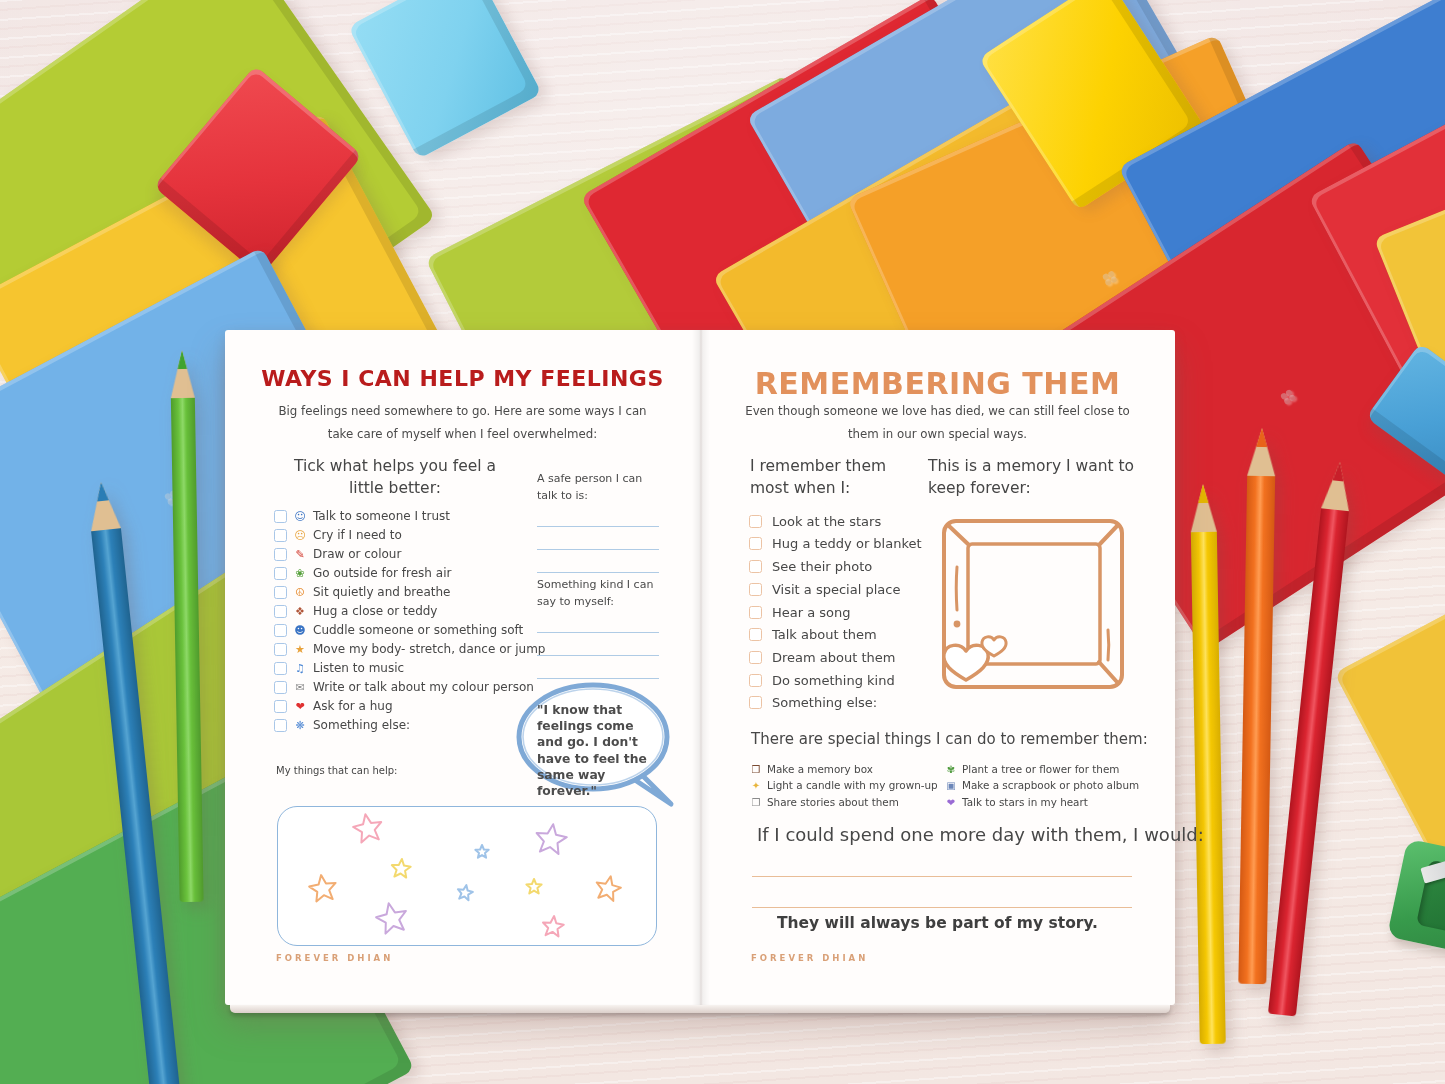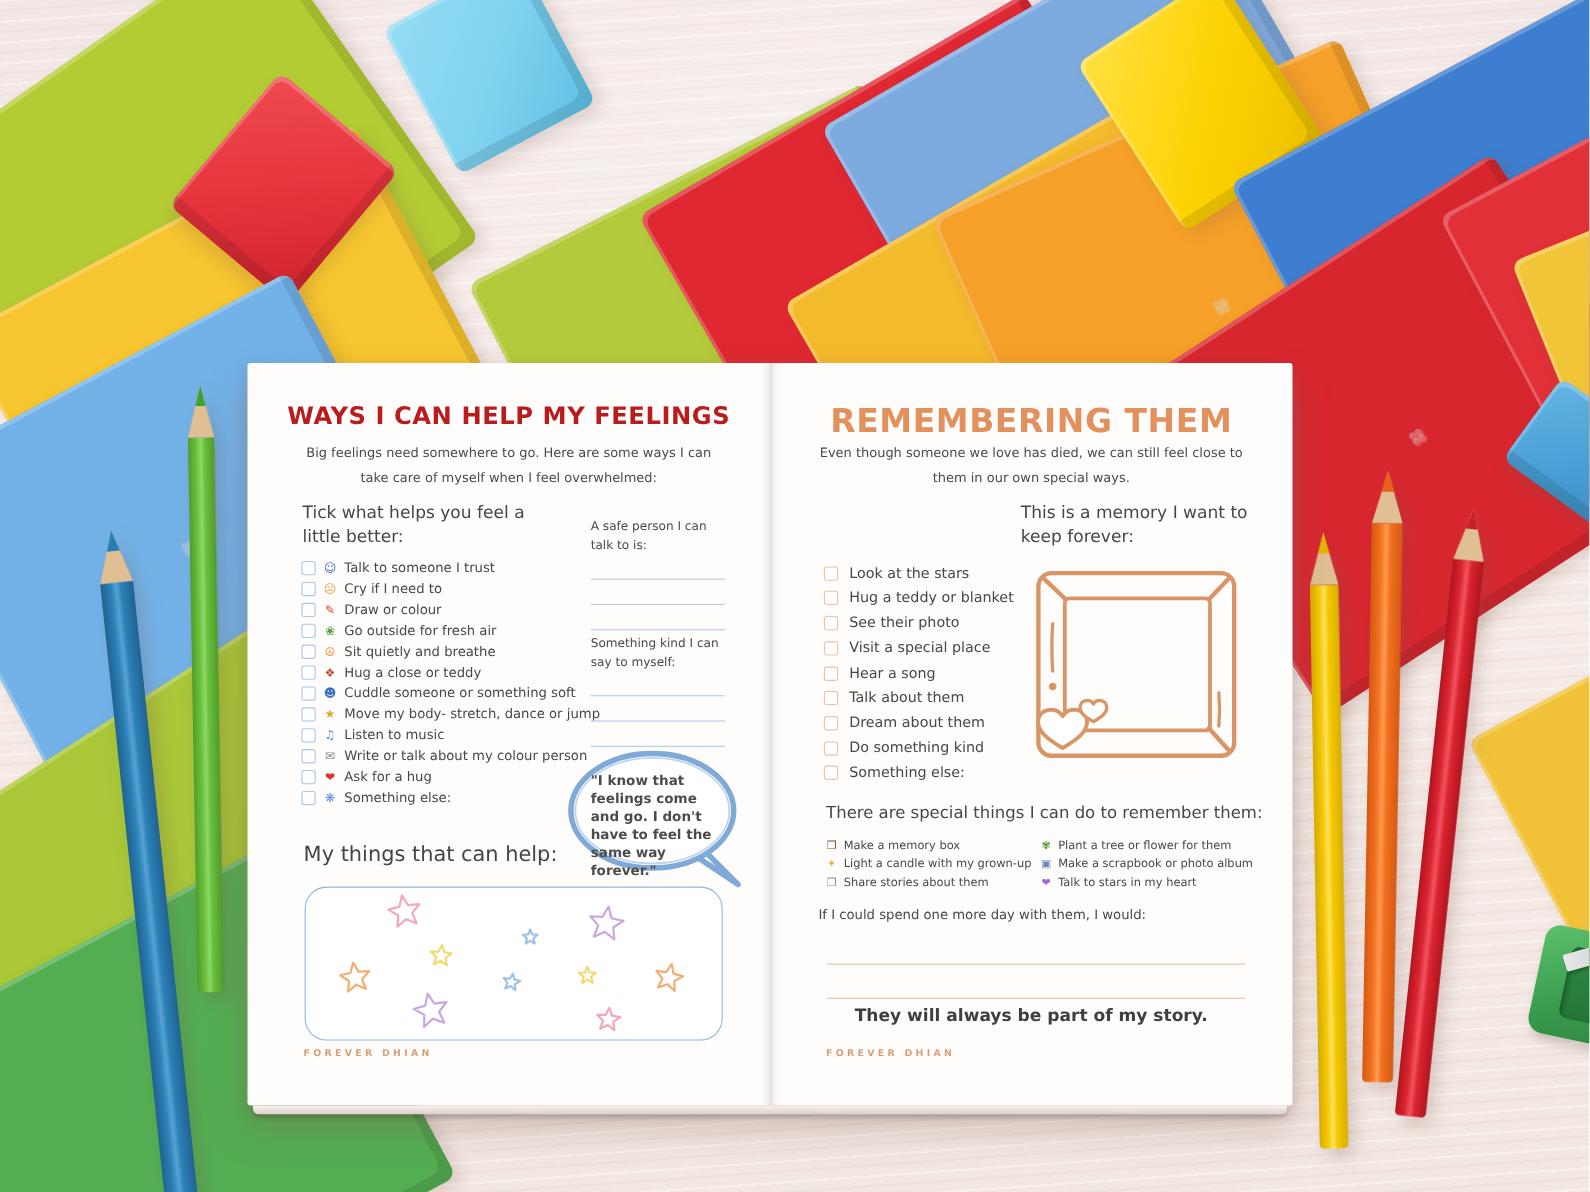--- a/index.html
+++ b/index.html
@@ -43,49 +43,49 @@
   .page-left{left:0;}
   .page-right{left:475px;}
   .pg-title{position:absolute;left:0;right:0;text-align:center;font-size:22px;letter-spacing:.5px;font-weight:600;}
   .page-left .pg-title{top:36px;color:#b91c1c;}
   .page-right .pg-title{top:36px;color:#E2915C;font-size:30px;}
   .pg-sub{position:absolute;left:0;right:0;top:70px;margin:0 auto;text-align:center;font-size:11.8px;line-height:1.95;color:#4a4a4a;}
   .page-left .pg-sub{width:392px;}
   .page-right .pg-sub{width:400px;}
   .col-head{font-size:15.5px;line-height:1.4;color:#454545;}
   
-  .lp-check-head{position:absolute;left:50px;top:126px;width:240px;}
+  .lp-check-head{position:absolute;left:50px;top:126px;width:240px;text-align:center;}
   .lp-list{position:absolute;left:49px;top:176px;margin:0;padding:0;list-style:none;width:260px;}
   .lp-list li{display:flex;align-items:flex-start;gap:6px;margin:3.4px 0;font-size:12px;line-height:1.3;white-space:nowrap;}
   .cbox{flex:0 0 auto;width:11px;height:11px;border:1.5px solid #A9C7E8;border-radius:2.5px;margin-top:1px;background:#fff;}
   .icon{flex:0 0 14px;width:14px;text-align:center;font-size:11px;line-height:1.4;font-family:"DejaVu Sans",sans-serif;}
   .lp-side{position:absolute;left:312px;width:122px;}
   .side-label{font-size:11px;line-height:1.55;color:#4a4a4a;}
   .wline{height:14px;border-bottom:1.5px solid #AFCBE5;margin-top:8px;}
   .wline.orange{border-color:#E9BD97;height:22px;}
   .bubble{position:absolute;left:286px;top:350px;width:172px;height:128px;}
   .bubble svg{position:absolute;inset:0;}
   .bubble .btxt{position:absolute;left:26px;top:22px;width:122px;font-size:12.3px;font-weight:bold;line-height:1.32;color:#4c4c4c;}
-  .lp-things-head{position:absolute;left:51px;top:434px;font-size:19px;}
+  .lp-things-head{position:absolute;left:51px;top:434px;font-size:10px;}
   .star-box{position:absolute;left:52px;top:476px;width:378px;height:138px;border:1.6px solid #8FB6DC;border-radius:20px;background:#fff;}
   .footer{position:absolute;left:51px;top:623px;font-size:8.5px;font-weight:bold;letter-spacing:3px;color:#D9A077;}
   
   .rp-head-left{position:absolute;left:50px;top:126px;width:178px;}
   .rp-head-right{position:absolute;left:228px;top:126px;width:216px;}
   .rp-list{position:absolute;left:49px;top:178px;margin:0;padding:0;list-style:none;width:185px;text-align:center;}
   .rp-list li{display:flex;align-items:flex-start;gap:10px;margin:5.8px 0;font-size:13px;line-height:1.3;white-space:nowrap;}
   .cbox.orange{border-color:#ECC3A4;}
   .frame-area{position:absolute;left:236px;top:182px;width:194px;height:186px;}
   .rp-special-head{position:absolute;left:51px;top:400px;font-size:15px;white-space:nowrap;}
   .mini{position:absolute;top:430px;margin:0;padding:0;list-style:none;}
   .mini.mini-left{left:50px;width:195px;}
   .mini.mini-right{left:245px;width:195px;}
   .mini li{display:flex;align-items:flex-start;gap:5px;margin:2.5px 0;font-size:10.4px;line-height:1.3;white-space:nowrap;}
   .mini .icon{flex:0 0 12px;width:12px;font-size:10px;}
-  .rp-day-head{position:absolute;left:44px;top:494px;font-size:12px;white-space:nowrap;}
+  .rp-day-head{position:absolute;left:57px;top:494px;font-size:18px;white-space:nowrap;}
   .rp-lines{position:absolute;left:52px;top:516px;width:380px;}
   .rp-closing{position:absolute;left:0;right:0;top:584px;text-align:center;font-size:15.5px;font-weight:bold;color:#3f3f3f;}
 </style>
 </head>
 <body>
 
 <div class="stage">
 
   <div class="block studded" style="left:-32px;top:18px;width:128px;height:140px;transform:rotate(-35deg);background:#b4cc34;">
       <div class="stud"></div>
@@ -324,20 +324,21 @@
           </svg>
       </div>
 
       <div class="footer">FOREVER DHIAN</div>
     </div>
 
     <div class="page page-right">
       <div class="pg-title">REMEMBERING THEM</div>
       <div class="pg-sub">Even though someone we love has died, we can still feel close to them in our own special ways.</div>
 
+      <div class="rp-head-left col-head">I remember them most when I:</div>
       <div class="rp-head-right col-head">This is a memory I want to keep forever:</div>
 
       <ul class="rp-list">
 
           <li>
             <span class="cbox orange"></span>
             <span>Look at the stars</span>
           </li>
 
           <li>

